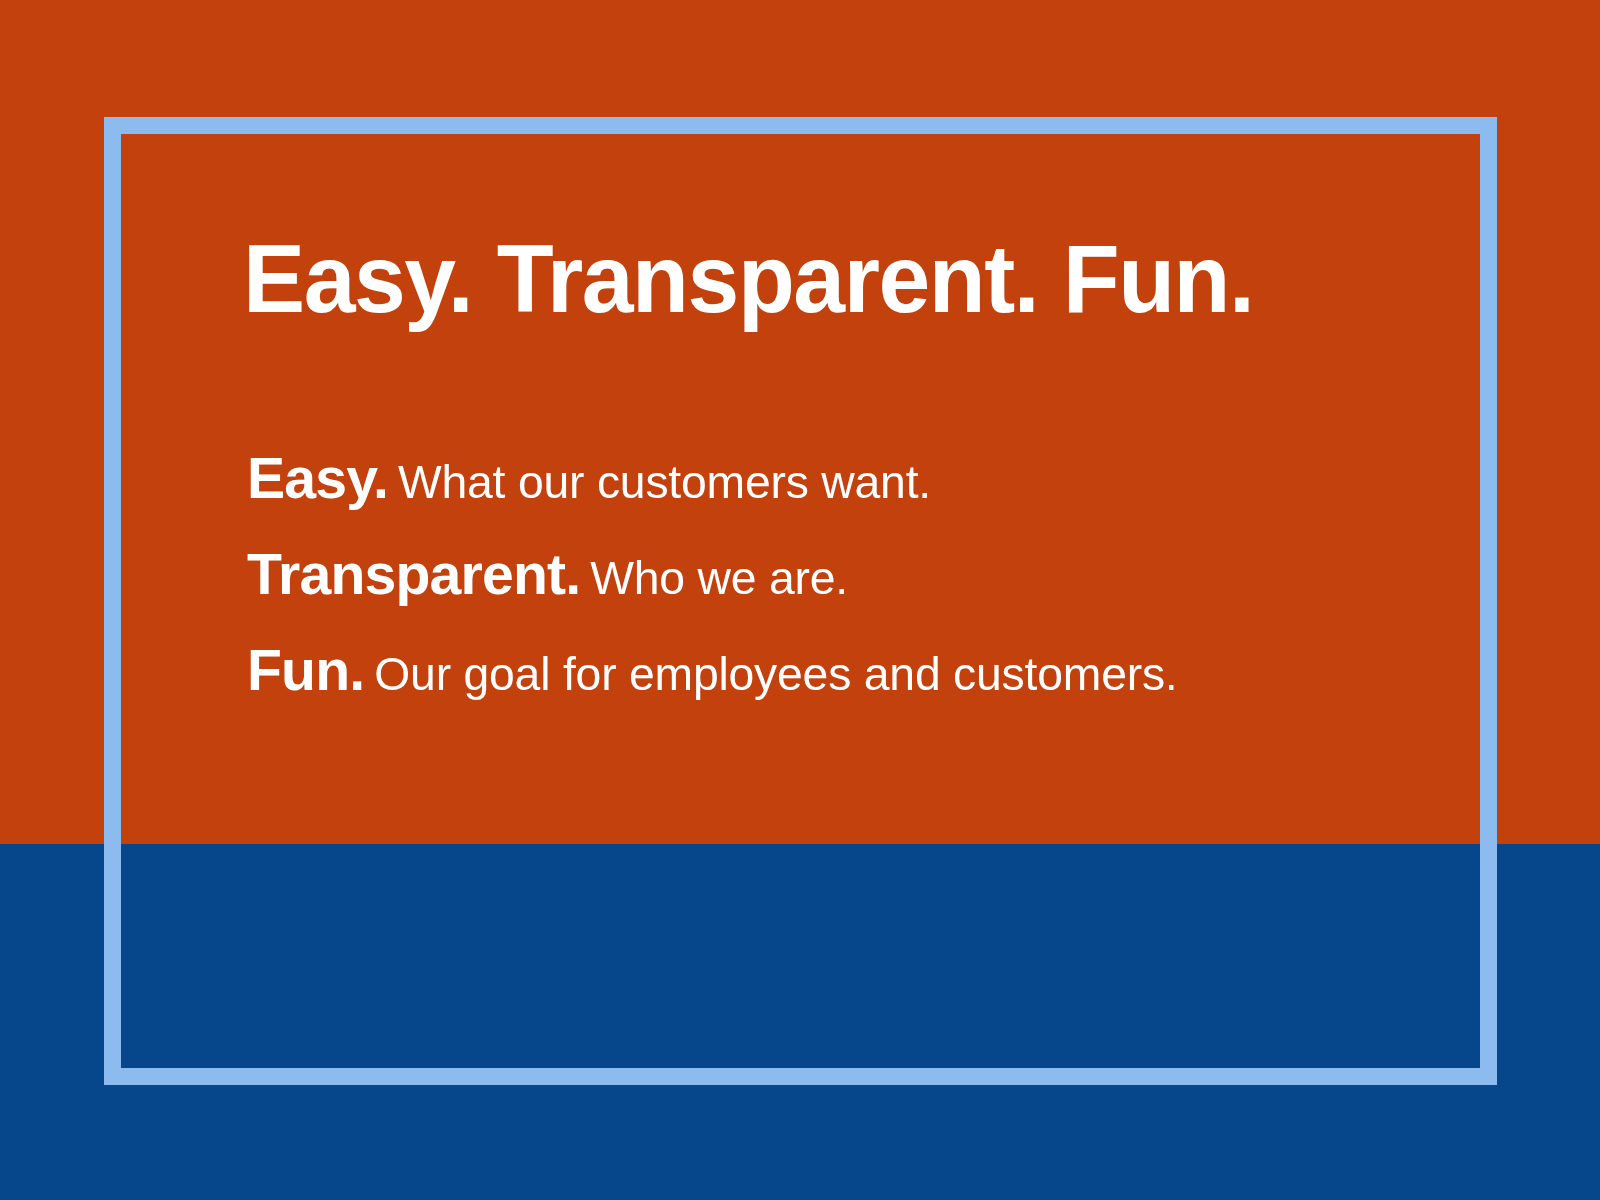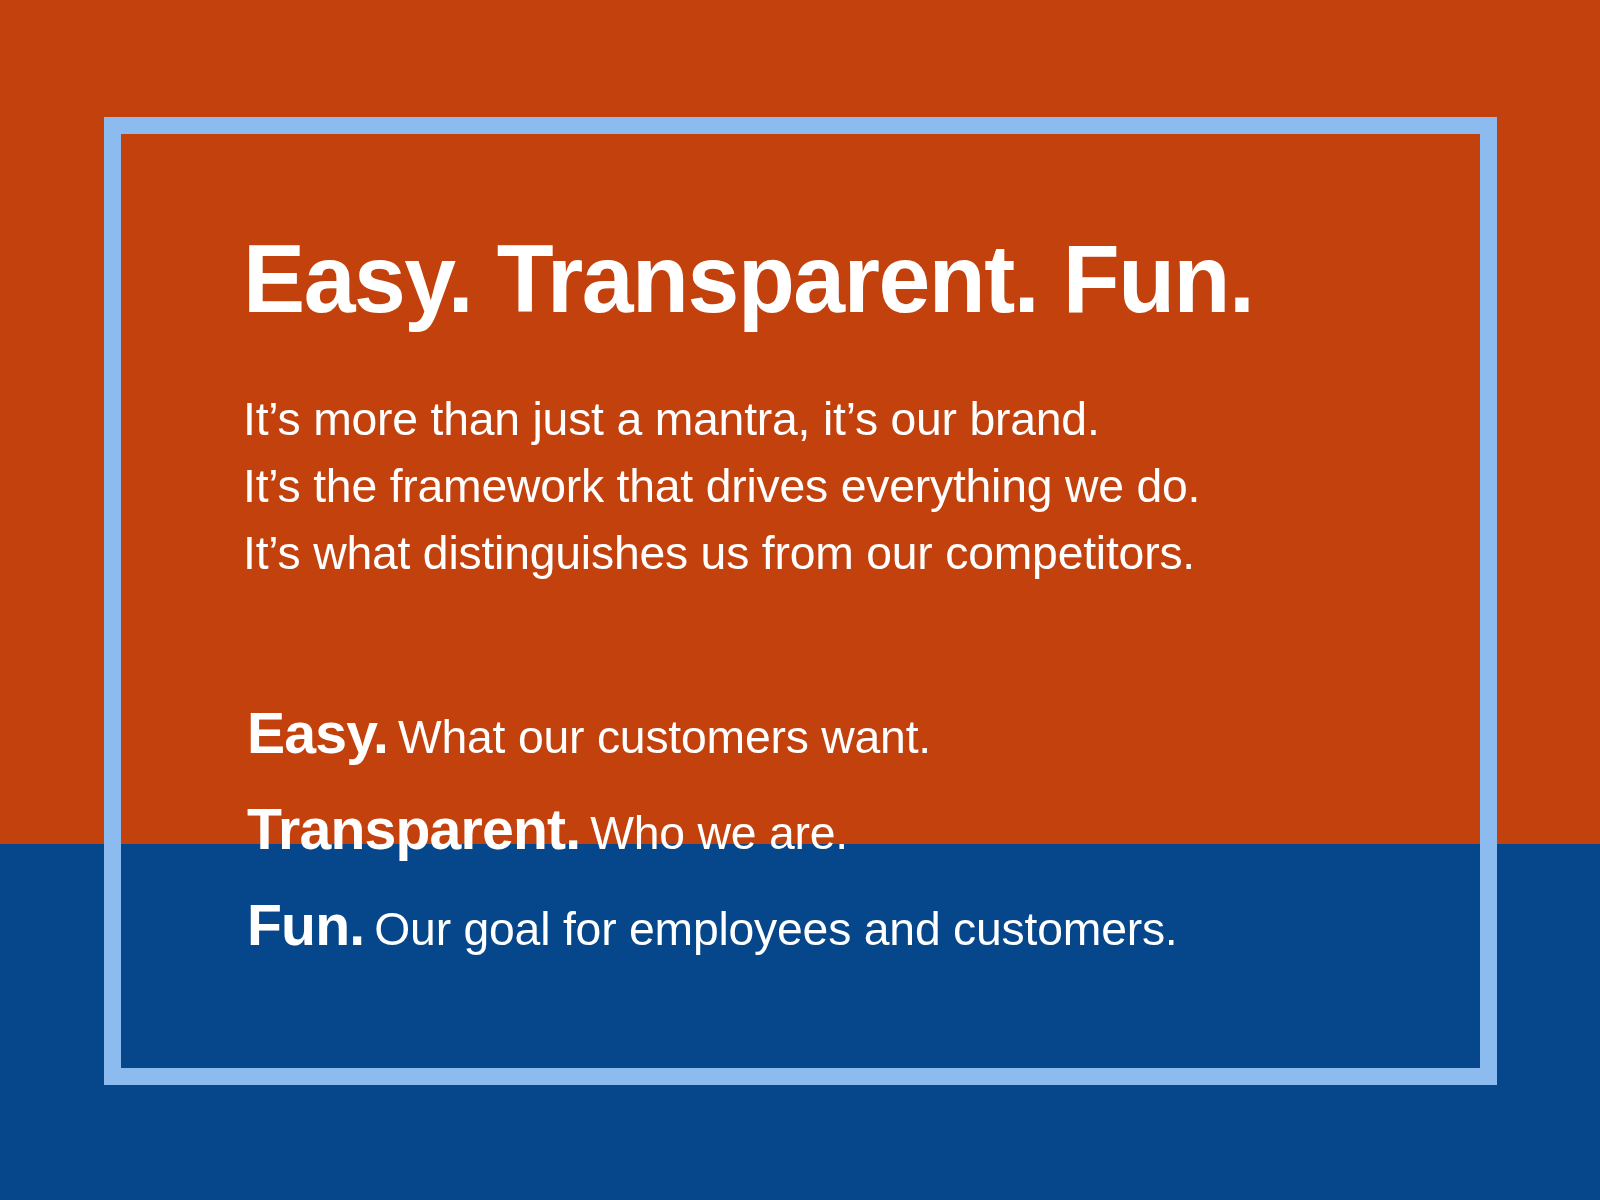--- a/index.html
+++ b/index.html
@@ -107,25 +107,20 @@
 <body>
 
 <div id="slide">
 
   <div id="frame"></div>
 
   <div id="content">
 
     <h1 class="headline">Easy. Transparent. Fun.</h1>
 
-    <div class="paragraph">
-      <div class="para-line">It’s more than just a mantra, it’s our brand.</div>
-      <div class="para-line">It’s the framework that drives everything we do.</div>
-      <div class="para-line">It’s what distinguishes us from our competitors.</div>
-    </div>
 
     <div class="definitions">
 
       <div class="def-line">
         <span class="def-term">Easy.</span><span class="def-gap"></span><span class="def-desc">What our customers want.</span>
       </div>
 
       <div class="def-line">
         <span class="def-term">Transparent.</span><span class="def-gap"></span><span class="def-desc">Who we are.</span>
       </div>

